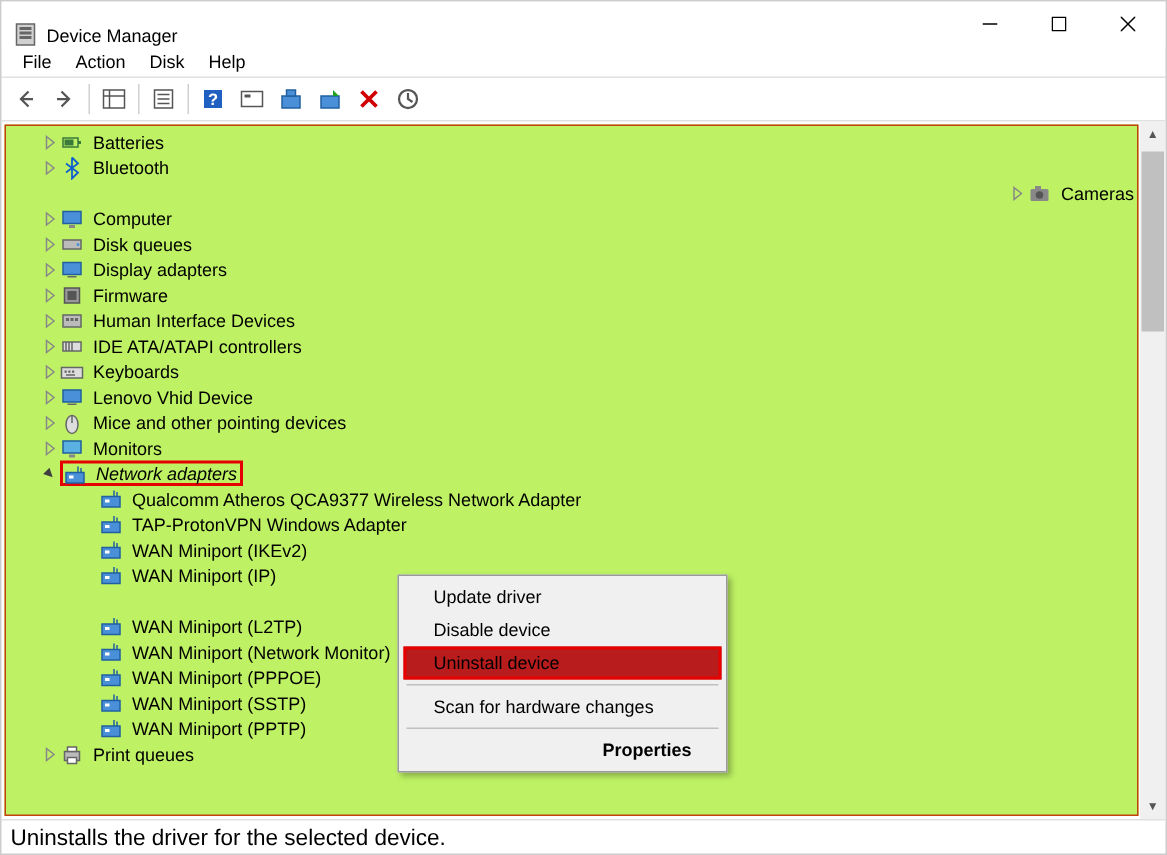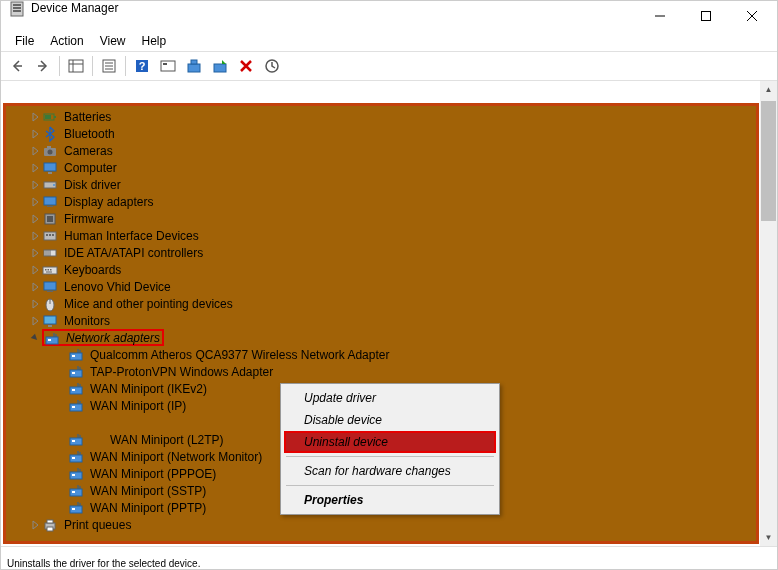--- a/index.html
+++ b/index.html
@@ -1,46 +1,46 @@
 <!DOCTYPE html>
 <html><head>
 <meta charset="utf-8">
 <style>
 * { box-sizing: border-box; margin: 0; padding: 0; font-family: 'Segoe UI', Tahoma, sans-serif; }
 body { width: 778px; height: 570px; background: #fff; border: 1px solid #ccc; display: flex; flex-direction: column; font-size: 12px; overflow: hidden; }
-.titlebar { display: flex; align-items: flex-start; height: 30px; padding: 0 2px 0 8px; background: #fff; }
+.titlebar { display: flex; align-items: flex-end; height: 30px; padding: 0 2px 0 8px; background: #fff; }
 .titlebar .app-icon { width: 16px; height: 16px; margin-right: 6px; }
 .titlebar .title { flex: 1; font-size: 12px; }
 .titlebar .win-controls { display: flex; }
 .win-btn { width: 46px; height: 30px; display: flex; align-items: center; justify-content: center; font-size: 14px; }
 .menubar { display: flex; padding: 2px 6px; height: 20px; align-items: center; }
 .menubar .menu-item { padding: 2px 8px; font-size: 12px; }
 .toolbar { display: flex; align-items: center; height: 30px; border-top: 1px solid #e0e0e0; border-bottom: 1px solid #e0e0e0; padding: 0 4px; gap: 2px; }
 .tool-btn { width: 24px; height: 24px; display: flex; align-items: center; justify-content: center; border: 1px solid transparent; }
 .tool-sep { width: 1px; height: 20px; background: #d0d0d0; margin: 0 2px; }
 .content { flex: 1; position: relative; overflow: hidden; border-bottom: 1px solid #e0e0e0; }
-.tree { position: absolute; left: 2px; right: 18px; top: 2px; bottom: 2px; overflow: hidden; border: 3px solid #c2410c; background: #a16207; padding-top: 2px; margin-top: 20px; }
+.tree { position: absolute; left: 2px; right: 18px; top: 2px; bottom: 2px; overflow: hidden; border: 1px solid #c2410c; background: #bef264; padding-top: 2px; }
 .scrollbar { position: absolute; right: 0; top: 0; bottom: 0; width: 17px; background: #f0f0f0; }
 .scrollbar .thumb { position: absolute; left: 1px; right: 1px; top: 20px; height: 120px; background: #c0c0c0; }
 .scrollbar .arrow { position: absolute; left: 0; right: 0; height: 17px; display: flex; align-items: center; justify-content: center; font-size: 8px; color: #555; }
 .scrollbar .arrow.up { top: 0; }
 .scrollbar .arrow.down { bottom: 0; }
-.statusbar { height: 22px; display: flex; align-items: flex-end; padding: 0 6px; font-size: 10px; }
+.statusbar { height: 22px; display: flex; align-items: center; padding: 0 6px; font-size: 15px; }
 .tree-row { display: flex; align-items: center; height: 17px; white-space: nowrap; position: relative; }
 .expander { width: 14px; height: 14px; display: flex; align-items: center; justify-content: center; font-size: 10px; color: #666; }
 .dev-icon { width: 16px; height: 16px; margin-right: 4px; flex-shrink: 0; }
 .tree-label { font-size: 12px; padding: 0 2px; }
 .highlight-red { border: 2px solid #e60000; }
 .selected .tree-label { background: #cde8ff; border: 1px dotted #666; }
 .context-menu { position: absolute; background: #f0f0f0; border: 1px solid #999; box-shadow: 2px 2px 4px rgba(0,0,0,0.3); min-width: 220px; z-index: 100; padding: 3px; }
 .ctx-item { padding: 4px 20px; font-size: 12px; }
 .ctx-item.hover { background: #b91c1c; }
 .ctx-item.ctx-highlight { border: 2px solid #e60000; padding: 2px 18px; }
 .ctx-sep { height: 1px; background: #c0c0c0; margin: 3px 2px; }
-.ctx-item.bold { font-weight: bold; }
+.ctx-item.bold { font-weight: bold; text-align: right; }
 </style>
 </head>
 <body>
 
 <div class="titlebar">
   <span class="app-icon">
     <svg viewBox="0 0 16 16">
         <rect x="2" y="1" width="12" height="14" fill="#d0d0d0" stroke="#666"></rect>
         <rect x="4" y="3" width="8" height="2" fill="#666"></rect>
         <rect x="4" y="6" width="8" height="2" fill="#666"></rect>
@@ -64,21 +64,21 @@
           <line x1="0" y1="0" x2="10" y2="10" stroke="#000"></line>
           <line x1="10" y1="0" x2="0" y2="10" stroke="#000"></line>
         </svg>
     </div>
   </div>
 </div>
 
 <div class="menubar">
   <div class="menu-item">File</div>
   <div class="menu-item">Action</div>
-  <div class="menu-item">View</div>
+  <div class="menu-item">Disk</div>
   <div class="menu-item">Help</div>
 </div>
 
 <div class="toolbar">
   <div class="tool-btn">
       <svg width="16" height="16" viewBox="0 0 16 16">
         <path d="M10 3 L5 8 L10 13" fill="none" stroke="#555" stroke-width="1.5"></path>
         <line x1="5" y1="8" x2="13" y2="8" stroke="#555" stroke-width="1.5"></line>
       </svg>
     </div>
@@ -162,21 +162,21 @@
         <span class="expander">
           <svg width="10" height="10" viewBox="0 0 10 10">
             <path d="M3 1 L8 5 L3 9 Z" fill="none" stroke="#888"></path>
           </svg>
         </span>
         <span class="dev-icon"><svg viewBox="0 0 16 16">
             <path d="M8 1 L8 15 L12 11 L4 5 M8 1 L12 5 L4 11" fill="none" stroke="#1060d0" stroke-width="1.2"></path>
           </svg></span>
         <span class="tree-label">Bluetooth</span>
       </div>
-      <div class="tree-row" style="padding-left: 22px;">
+      <div class="tree-row" style="padding-left: 22px; justify-content: flex-end;">
         <span class="expander">
           <svg width="10" height="10" viewBox="0 0 10 10">
             <path d="M3 1 L8 5 L3 9 Z" fill="none" stroke="#888"></path>
           </svg>
         </span>
         <span class="dev-icon"><svg viewBox="0 0 16 16">
             <rect x="2" y="5" width="12" height="8" fill="#888" rx="1"></rect>
             <circle cx="8" cy="9" r="2.5" fill="#555"></circle>
             <rect x="5" y="3" width="4" height="2" fill="#888"></rect>
           </svg></span>
@@ -197,21 +197,21 @@
       <div class="tree-row" style="padding-left: 22px;">
         <span class="expander">
           <svg width="10" height="10" viewBox="0 0 10 10">
             <path d="M3 1 L8 5 L3 9 Z" fill="none" stroke="#888"></path>
           </svg>
         </span>
         <span class="dev-icon"><svg viewBox="0 0 16 16">
             <rect x="2" y="5" width="12" height="6" fill="#bbb" stroke="#666"></rect>
             <circle cx="12" cy="8" r="1" fill="#4a90d9"></circle>
           </svg></span>
-        <span class="tree-label">Disk driver</span>
+        <span class="tree-label">Disk queues</span>
       </div>
       <div class="tree-row" style="padding-left: 22px;">
         <span class="expander">
           <svg width="10" height="10" viewBox="0 0 10 10">
             <path d="M3 1 L8 5 L3 9 Z" fill="none" stroke="#888"></path>
           </svg>
         </span>
         <span class="dev-icon"><svg viewBox="0 0 16 16">
             <rect x="2" y="3" width="12" height="8" fill="#4a90d9" stroke="#2060a0"></rect>
             <rect x="5" y="12" width="6" height="1" fill="#666"></rect>
@@ -363,21 +363,21 @@
       </div>
       <div class="tree-row" style="padding-left: 62px; flex-direction: column;">
         <span class="dev-icon"><svg viewBox="0 0 16 16">
             <rect x="2" y="6" width="12" height="7" fill="#4a90d9" stroke="#2060a0"></rect>
             <rect x="4" y="8" width="3" height="2" fill="#fff"></rect>
             <line x1="10" y1="6" x2="10" y2="2" stroke="#2060a0"></line>
             <line x1="12" y1="6" x2="12" y2="3" stroke="#2060a0"></line>
           </svg></span>
         <span class="tree-label">WAN Miniport (IPv6)</span>
       </div>
-      <div class="tree-row" style="padding-left: 62px; gap: 20px;">
+      <div class="tree-row" style="padding-left: 62px;">
         <span class="dev-icon"><svg viewBox="0 0 16 16">
             <rect x="2" y="6" width="12" height="7" fill="#4a90d9" stroke="#2060a0"></rect>
             <rect x="4" y="8" width="3" height="2" fill="#fff"></rect>
             <line x1="10" y1="6" x2="10" y2="2" stroke="#2060a0"></line>
             <line x1="12" y1="6" x2="12" y2="3" stroke="#2060a0"></line>
           </svg></span>
         <span class="tree-label">WAN Miniport (L2TP)</span>
       </div>
       <div class="tree-row" style="padding-left: 62px;">
         <span class="dev-icon"><svg viewBox="0 0 16 16">
@@ -428,21 +428,21 @@
           </svg></span>
         <span class="tree-label">Print queues</span>
       </div>
     </div>
   <div class="scrollbar">
     <div class="arrow up">▲</div>
     <div class="thumb"></div>
     <div class="arrow down">▼</div>
   </div>
 
-  <div class="context-menu" id="ctx" style="left:279px; top:302px;font-style:italic;">
+  <div class="context-menu" id="ctx" style="left:264px; top:302px;">
       <div class="ctx-item">Update driver</div>
       <div class="ctx-item">Disable device</div>
       <div class="ctx-item hover ctx-highlight">Uninstall device</div>
       <div class="ctx-sep"></div>
       <div class="ctx-item">Scan for hardware changes</div>
       <div class="ctx-sep"></div>
       <div class="ctx-item bold">Properties</div>
     </div>
 </div>
 

